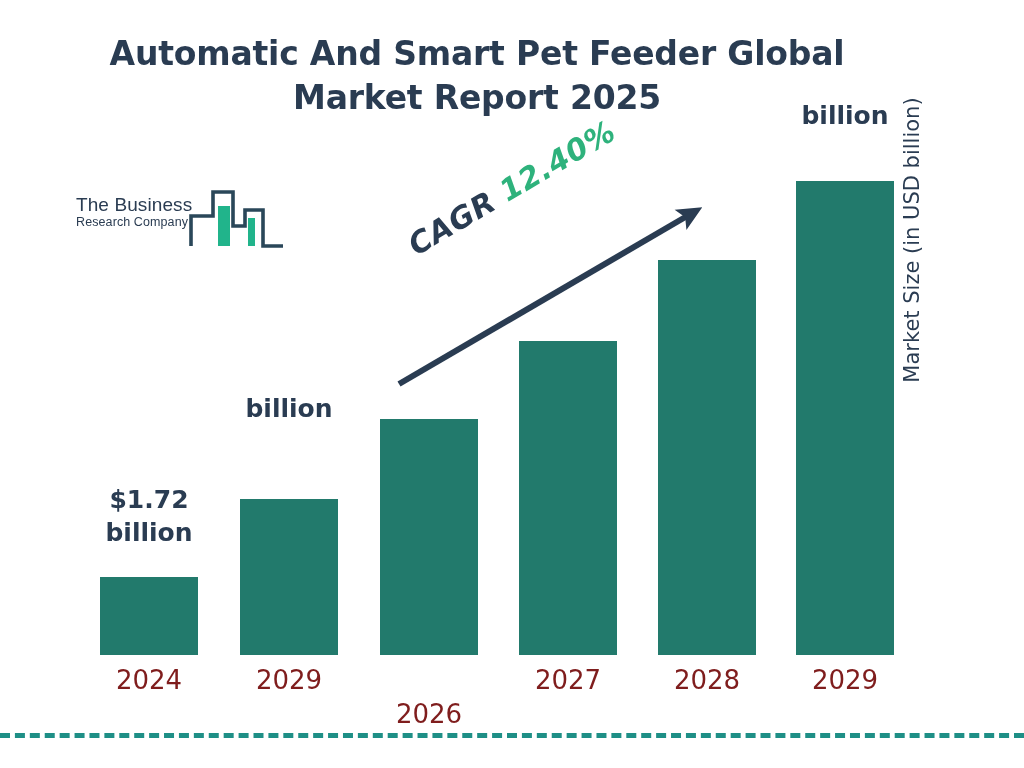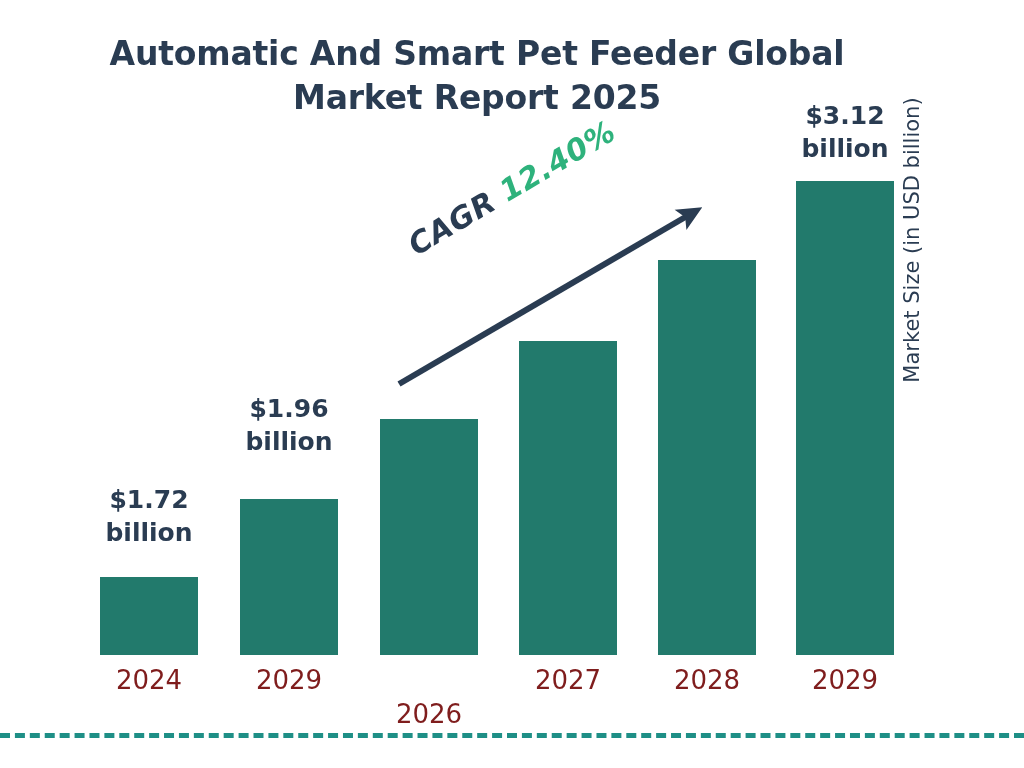--- a/index.html
+++ b/index.html
@@ -143,42 +143,51 @@
 </head>
 <body>
 
 <div id="canvas">
 
   <div class="title">
     <div>Automatic And Smart Pet Feeder Global</div>
     <div>Market Report 2025</div>
   </div>
 
+  <div class="logo">
+    <div class="logo-text">
+      <div class="l1">The Business</div>
+      <div class="l2">Research Company</div>
+    </div>
+    <svg class="logo-mark" width="96" height="62" viewBox="0 0 96 62">
+      <polyline points="2,58 2,28 24,28 24,4 44,4 44,38 56,38 56,22 74,22 74,58 94,58" fill="none" stroke="#2a4759" stroke-width="3.6" stroke-linejoin="miter" stroke-linecap="butt"></polyline>
+      <rect x="29" y="18" width="12" height="40" fill="#21b48b"></rect>
+      <rect x="59" y="30" width="7" height="28" fill="#21b48b"></rect>
+    </svg>
+  </div>
 
   <div class="plot">
 
     <div class="bar" style="left:100px; top:577px; width:98px; height:78px;"></div>
     <div class="bar" style="left:240px; top:499px; width:98px; height:156px;"></div>
     <div class="bar" style="left:380px; top:419px; width:98px; height:236px;"></div>
     <div class="bar" style="left:519px; top:341px; width:98px; height:314px;"></div>
     <div class="bar" style="left:658px; top:260px; width:98px; height:395px;"></div>
     <div class="bar" style="left:796px; top:181px; width:98px; height:474px;"></div>
 
     <div class="vlabel" style="left:64px; top:484px; width:170px;">
       <div>$1.72</div>
       <div>billion</div>
     </div>
 
     <div class="vlabel" style="left:204px; top:393px; width:170px;">
-      <div>$1.96</div>
       <div>billion</div>
     </div>
 
     <div class="vlabel" style="left:760px; top:100px; width:170px;">
-      <div>$3.12</div>
       <div>billion</div>
     </div>
 
     <div class="xtick" style="left:99px; top:665px; width:100px;">2024</div>
     <div class="xtick" style="left:239px; top:665px; width:100px;">2029</div>
     <div class="xtick" style="left:379px; top:699px; width:100px;">2026</div>
     <div class="xtick" style="left:518px; top:665px; width:100px;">2027</div>
     <div class="xtick" style="left:657px; top:665px; width:100px;">2028</div>
     <div class="xtick" style="left:795px; top:665px; width:100px;">2029</div>
 

